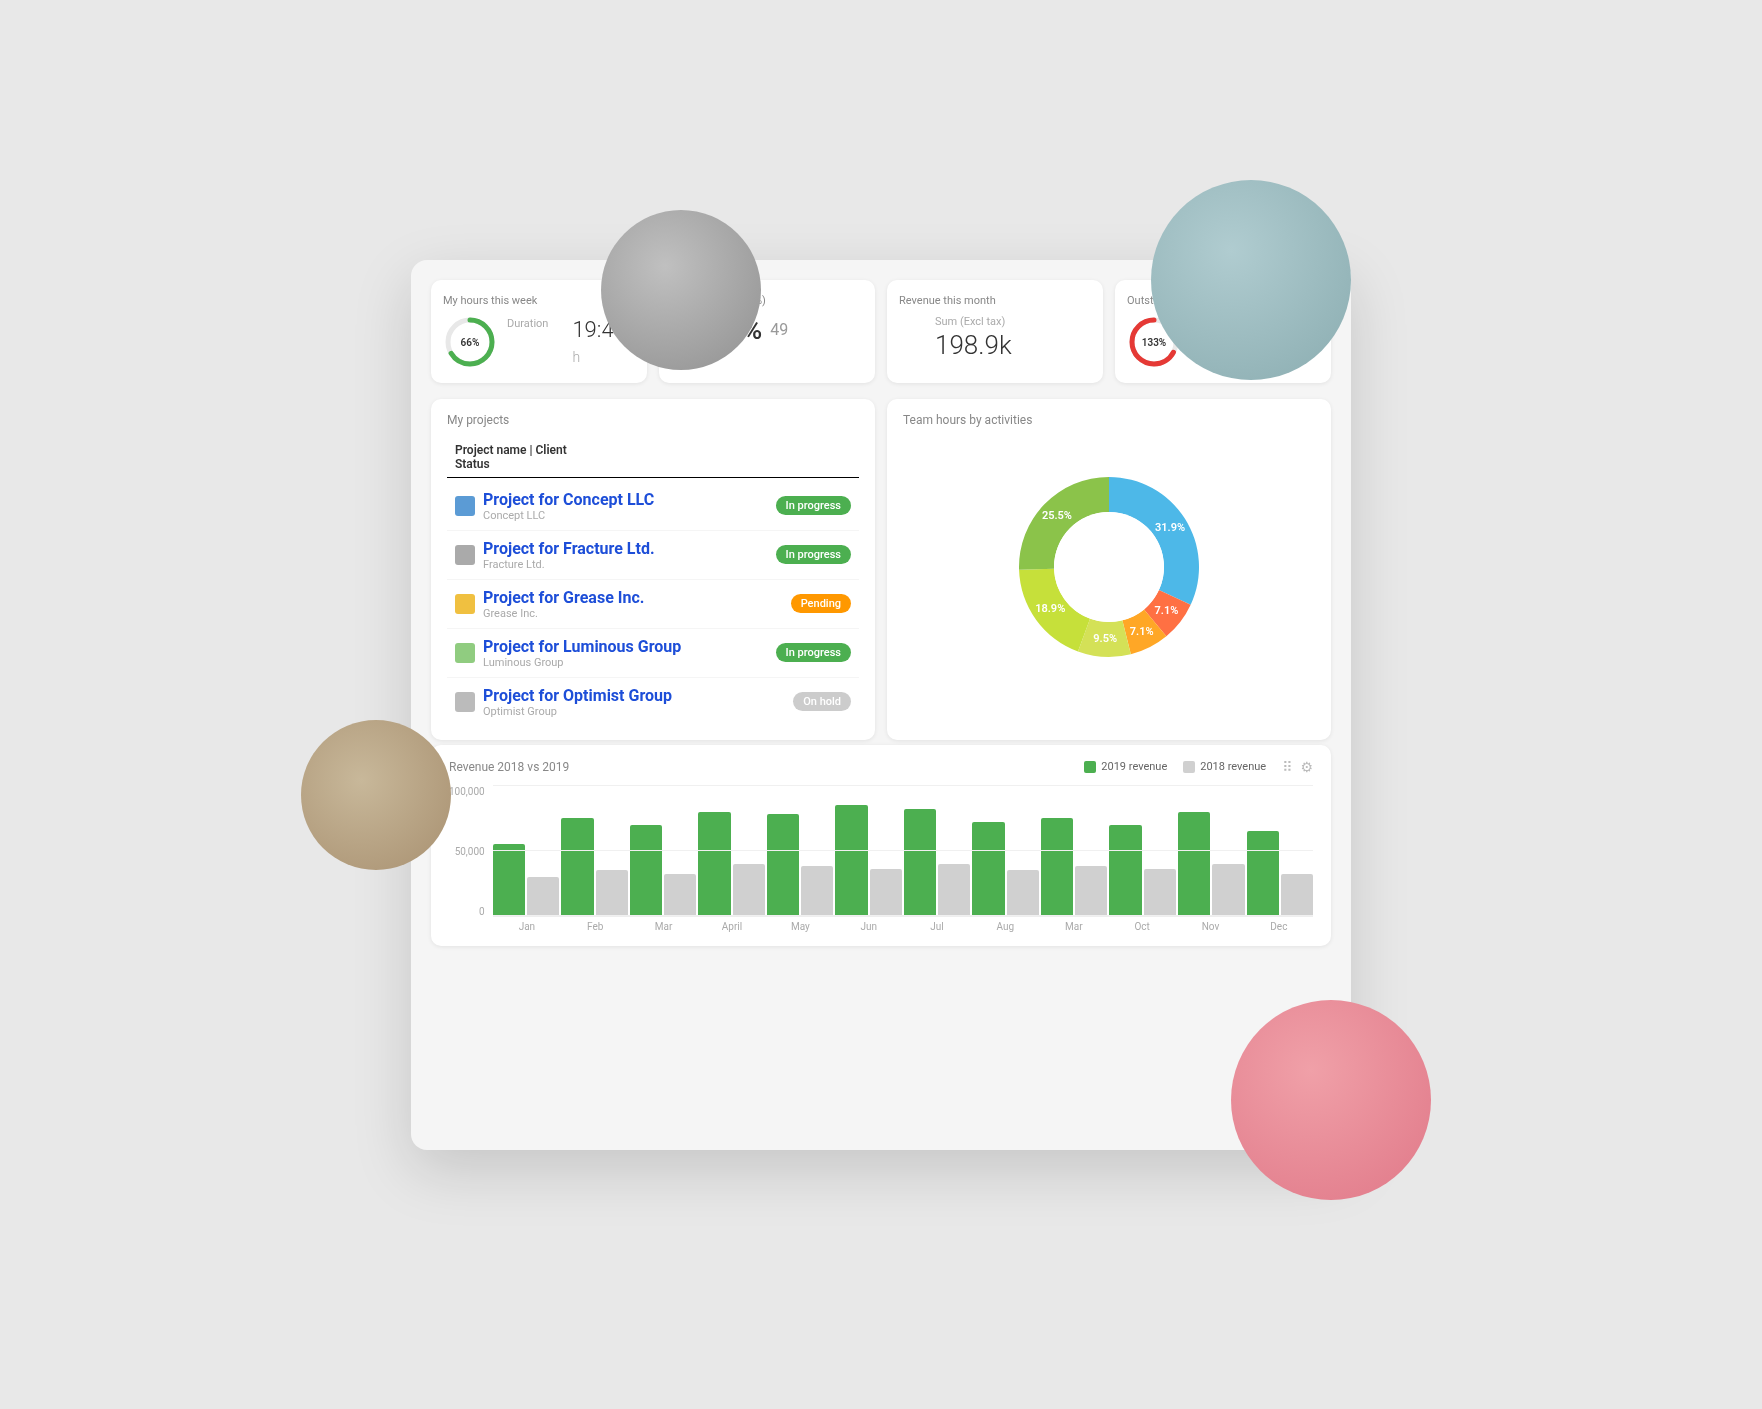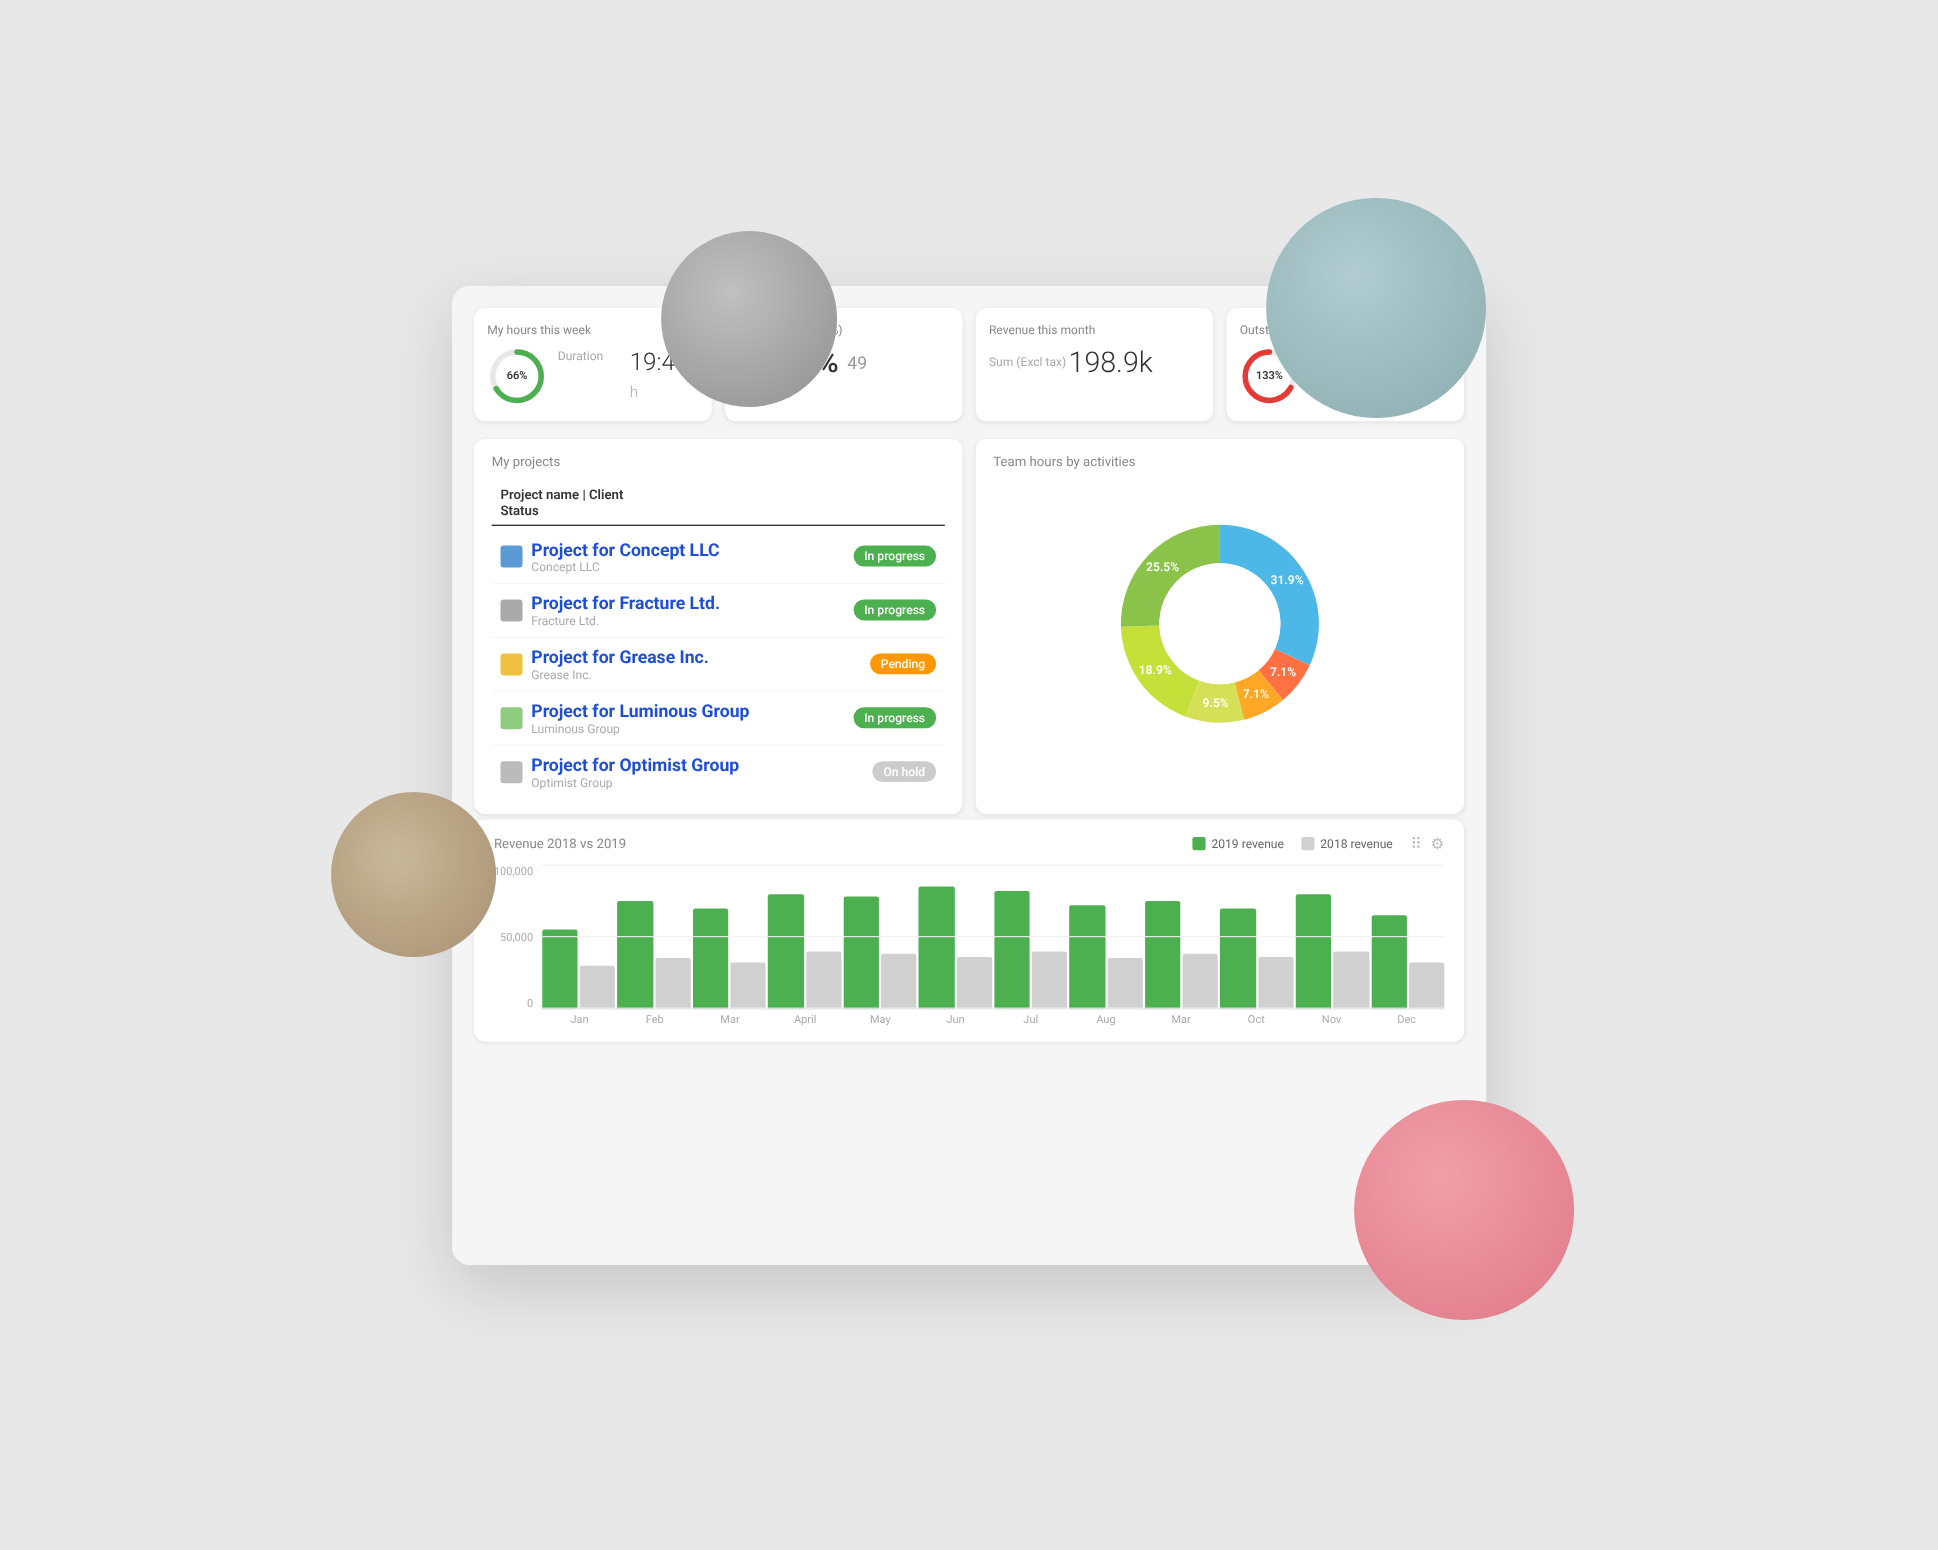--- a/index.html
+++ b/index.html
@@ -142,23 +142,24 @@
       font-weight: 600;
       color: #333;
     }
     .lead-num2 {
       font-size: 16px;
       color: #999;
     }
 
     
     .revenue-content {
-      flex-direction: row;
-      align-items: center;
+      flex-direction: column;
+      align-items: flex-start;
       gap: 2px;
+      margin-left: 36px;
     }
     .revenue-sub {
       font-size: 11px;
       color: #aaa;
     }
     .revenue-value {
       font-size: 26px;
       font-weight: 300;
       color: #333;
     }

